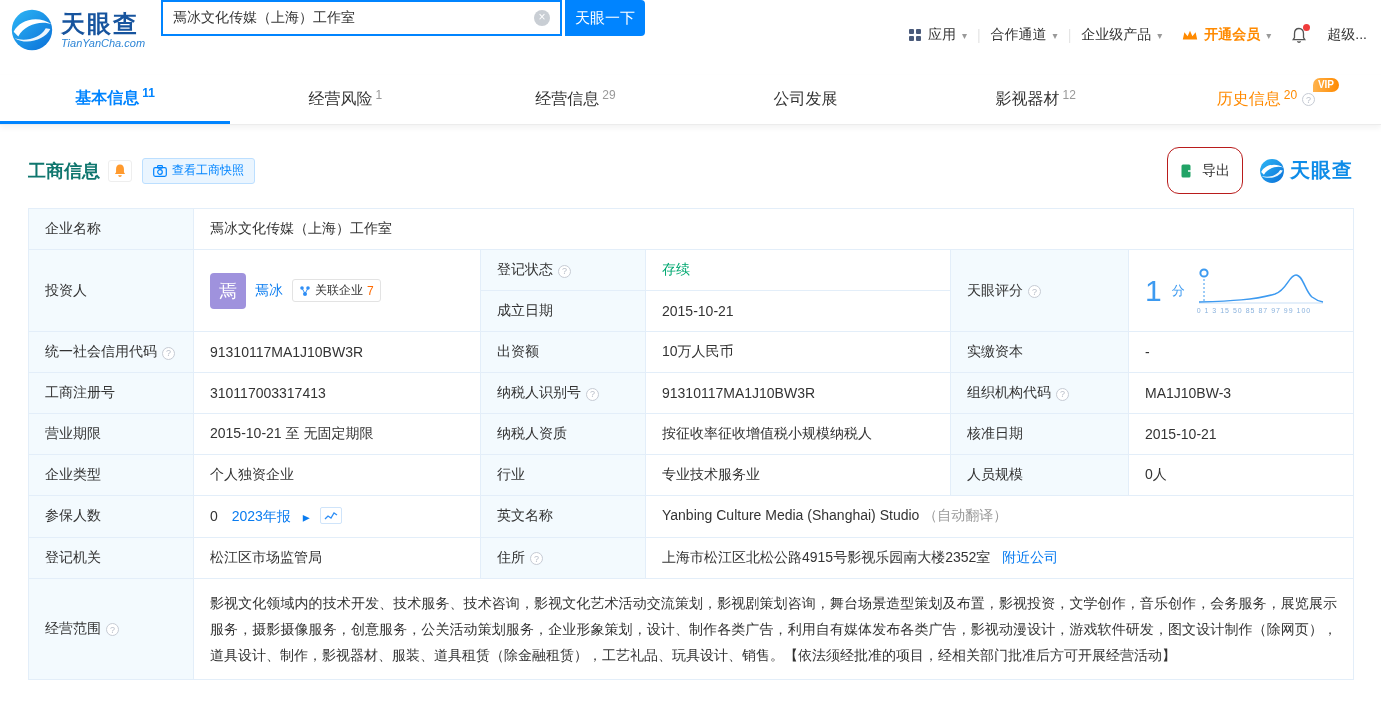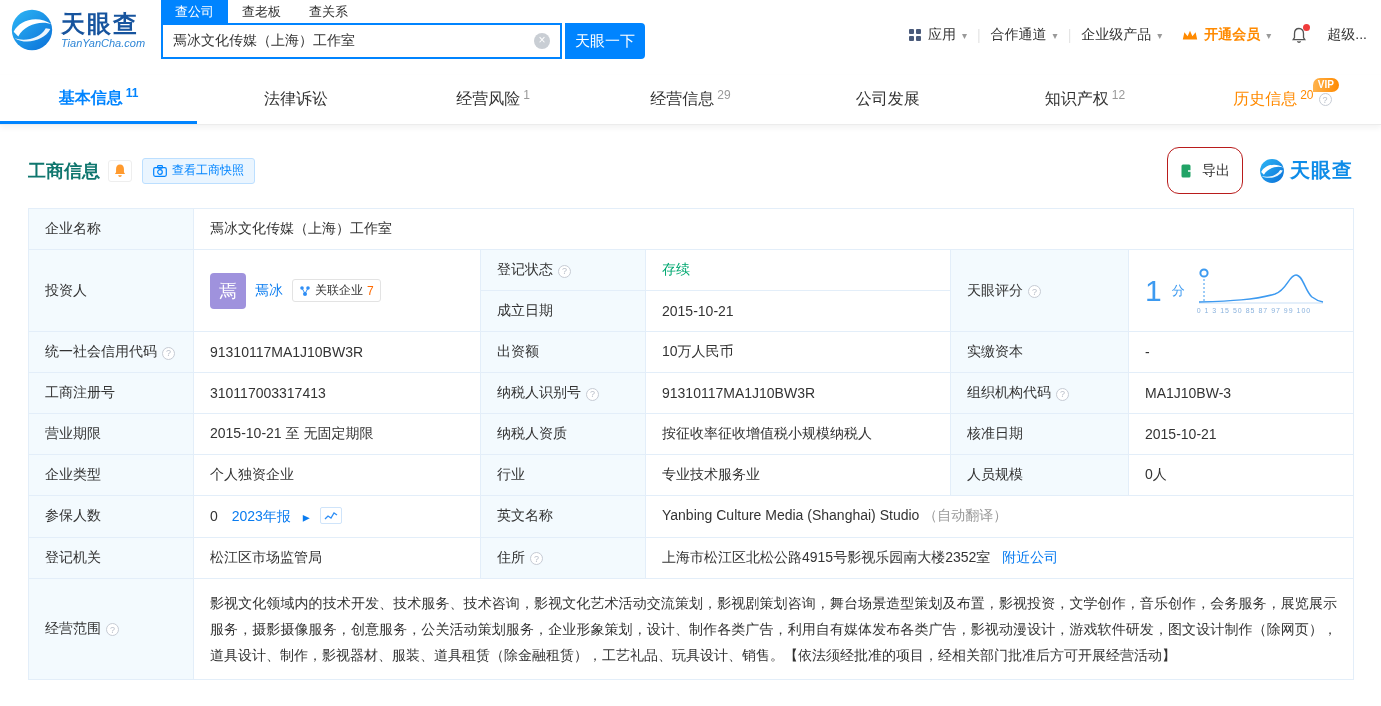--- a/index.html
+++ b/index.html
@@ -84,25 +84,20 @@
       <path d="M44 23 C38 35, 18 41, 5 33 C17 37, 33 33, 39 22 Z" fill="#fff" opacity="0.92"></path>
     </svg>
     <div class="logo-text">
       <div class="logo-title">天眼查</div>
       <div class="logo-domain">TianYanCha.com</div>
     </div>
   </div>
 
 
   <div class="search-area">
-    <div class="search-tabs">
-      <div class="stab active">查公司</div>
-      <div class="stab">查老板</div>
-      <div class="stab">查关系</div>
-    </div>
     <div class="search-row">
       <div class="search-box">
         <input value="焉冰文化传媒（上海）工作室" style="">
         <span class="clear-icon">×</span>
       </div>
       <button class="search-btn">天眼一下</button>
     </div>
   </div>
 
   <nav class="top-menu">
@@ -145,35 +140,32 @@
     </div>
   </nav>
 </header>
 
 <nav class="tabs-bar">
   <div class="tab active">
     <span>基本信息</span>
     <span class="tab-count">11</span>
   </div>
   <div class="tab">
-    <span>法律诉讼</span>
-  </div>
-  <div class="tab">
     <span>经营风险</span>
     <span class="tab-count">1</span>
   </div>
   <div class="tab">
     <span>经营信息</span>
     <span class="tab-count">29</span>
   </div>
   <div class="tab">
     <span>公司发展</span>
   </div>
   <div class="tab">
-    <span>知识产权</span>
+    <span>影视器材</span>
     <span class="tab-count">12</span>
   </div>
   <div class="tab orange">
     <span class="vip-badge">VIP</span>
     <span>历史信息</span>
     <span class="tab-count">20</span>
     <span class="help-icon">?</span>
   </div>
 </nav>
 

